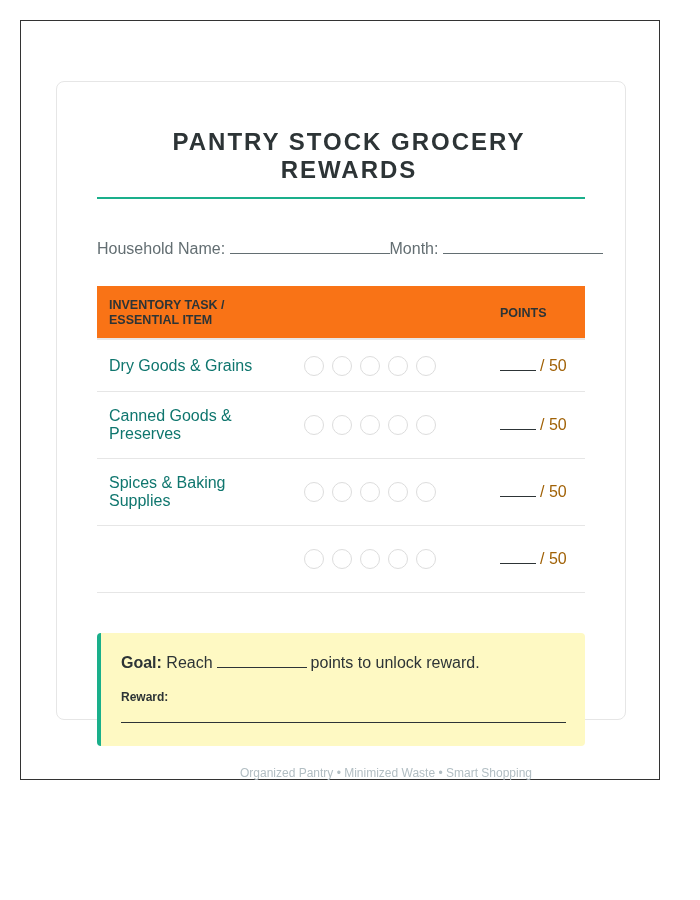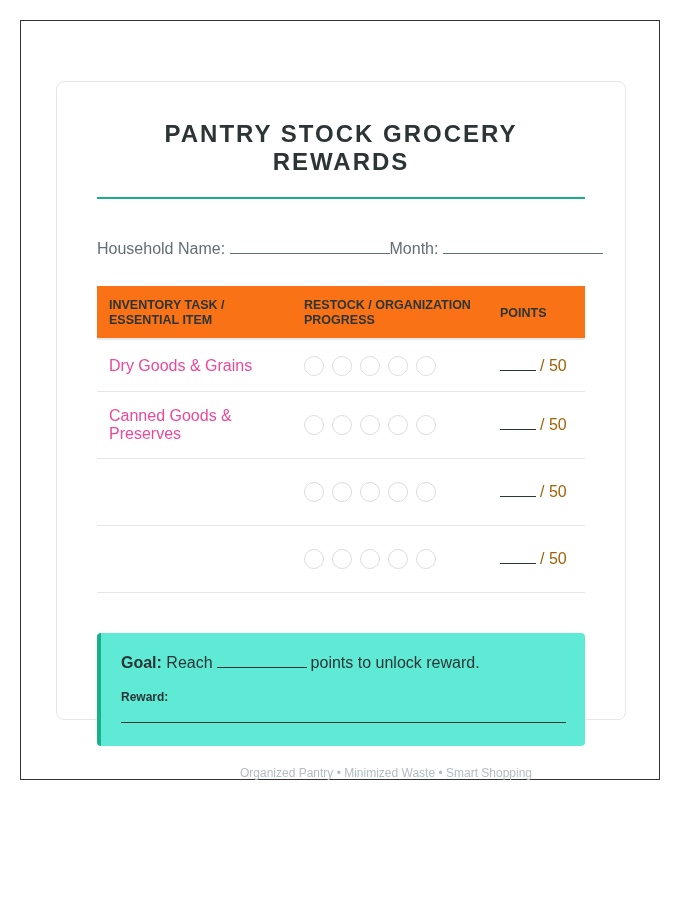--- a/index.html
+++ b/index.html
@@ -1,35 +1,35 @@
 <!DOCTYPE html>
 <html><head>
 <meta charset="utf-8">
 <style>
   html, body { margin: 0; padding: 0; background: #ffffff; }
   body { width: 700px; height: 900px; position: relative; font-family: "Liberation Sans", sans-serif; color: #2d3436; }
   .frame { position: absolute; left: 20px; top: 20px; width: 640px; height: 760px; border: 1px solid #333333; box-sizing: border-box; background: #fff; }
   .card { position: absolute; left: 56px; top: 81px; width: 570px; height: 639px; border: 1px solid #e6e6e6; border-radius: 8px; box-sizing: border-box; background: #fff; }
-  .title { position: absolute; left: 97px; top: 120px; width: 488px; text-align: center; font-size: 24px; font-weight: bold; letter-spacing: 2px; line-height: 28px; color: #2d3436; margin: 0; }
+  .title { position: absolute; left: 97px; top: 120px; width: 488px; text-align: center; font-size: 24px; font-weight: bold; letter-spacing: 2px; line-height: 28px; color: #2d3436; margin: 8px; }
   .title-rule { position: absolute; left: 97px; top: 197px; width: 488px; height: 2px; background: #1aaf8b; }
   .meta { position: absolute; left: 97px; top: 240px; font-size: 16px; color: #636e72; white-space: nowrap; }
   .meta .blank { display: inline-block; width: 160px; border-bottom: 1px solid #636e72; height: 12px; vertical-align: baseline; }
   .table { position: absolute; left: 97px; top: 286px; width: 488px; }
   .thead { height: 54px; background: #f97316; border-bottom: 2px solid #e8e8e8; position: relative; box-sizing: border-box; }
   .th { position: absolute; top: 12px; font-size: 12.5px; font-weight: bold; color: #2d3436; line-height: 15px; text-transform: uppercase; }
   .th.c1 { left: 12px; width: 170px; }
   .th.c2 { left: 207px; width: 190px; }
   .th.c3 { left: 403px; top: 20px; }
   .row { position: relative; border-bottom: 1px solid #e6e6e6; box-sizing: border-box; }
-  .row .item { position: absolute; left: 12px; font-size: 16px; line-height: 18px; color: #ec4899; width: 170px; }
+  .row .item { position: absolute; left: 12px; font-size: 16px; line-height: 18px; color: #0f766e; width: 170px; }
   .circles { position: absolute; left: 207px; display: flex; gap: 8px; }
   .circle { width: 20px; height: 20px; border: 1px solid #dddddd; border-radius: 50%; box-sizing: border-box; }
   .points { position: absolute; left: 403px; font-size: 16px; color: #a16207; white-space: nowrap; }
   .points .blank { display: inline-block; width: 36px; border-bottom: 1px solid #2d3436; height: 12px; margin-right: 4px; }
-  .goal { position: absolute; left: 97px; top: 633px; width: 488px; height: 113px; background: #5eead4; border-left: 4px solid #1aaf8b; border-radius: 4px; box-sizing: border-box; }
+  .goal { position: absolute; left: 97px; top: 633px; width: 488px; height: 113px; background: #fef9c3; border-left: 4px solid #1aaf8b; border-radius: 4px; box-sizing: border-box; }
   .goal .line1 { position: absolute; left: 20px; top: 21px; font-size: 16px; color: #2d3436; white-space: nowrap; }
   .goal .line1 b { font-weight: bold; }
   .goal .line1 .blank { display: inline-block; width: 90px; border-bottom: 1px solid #2d3436; height: 12px; margin: 0 4px; }
   .goal .line2 { position: absolute; left: 20px; top: 57px; font-size: 12px; font-weight: bold; color: #2d3436; }
   .goal .rule { position: absolute; left: 20px; top: 89px; width: 445px; height: 1px; background: #2d3436; }
   .footer { position: absolute; left: 20px; top: 766px; width: 640px; text-align: center; font-size: 12px; color: #b2bec3; padding-left: 46px; }
 </style>
 </head>
 <body>
 
@@ -41,21 +41,20 @@
 
 <div class="meta">
   <span>Household Name:</span>
   <span class="blank"></span><span>Month:</span>
   <span class="blank"></span>
 </div>
 
 <div class="table">
   <div class="thead">
     <div class="th c1">INVENTORY TASK / ESSENTIAL ITEM</div>
-    <div class="th c2">RESTOCK / ORGANIZATION PROGRESS</div>
     <div class="th c3">POINTS</div>
   </div>
 
   <div class="row" style="height:52px">
     <div class="item" style="top:17px">Dry Goods &amp; Grains</div>
     <div class="circles" style="top:16px">
       <div class="circle"></div>
       <div class="circle"></div>
       <div class="circle"></div>
       <div class="circle"></div>
@@ -74,20 +73,21 @@
       <div class="circle"></div>
       <div class="circle"></div>
       <div class="circle"></div>
     </div>
     <div class="points" style="top:24px">
       <span class="blank"></span><span>/ 50</span>
     </div>
   </div>
 
   <div class="row" style="height:67px">
+    <div class="item" style="top:15px">Spices &amp; Baking Supplies</div>
     <div class="circles" style="top:23px">
       <div class="circle"></div>
       <div class="circle"></div>
       <div class="circle"></div>
       <div class="circle"></div>
       <div class="circle"></div>
     </div>
     <div class="points" style="top:24px">
       <span class="blank"></span><span>/ 50</span>
     </div>

